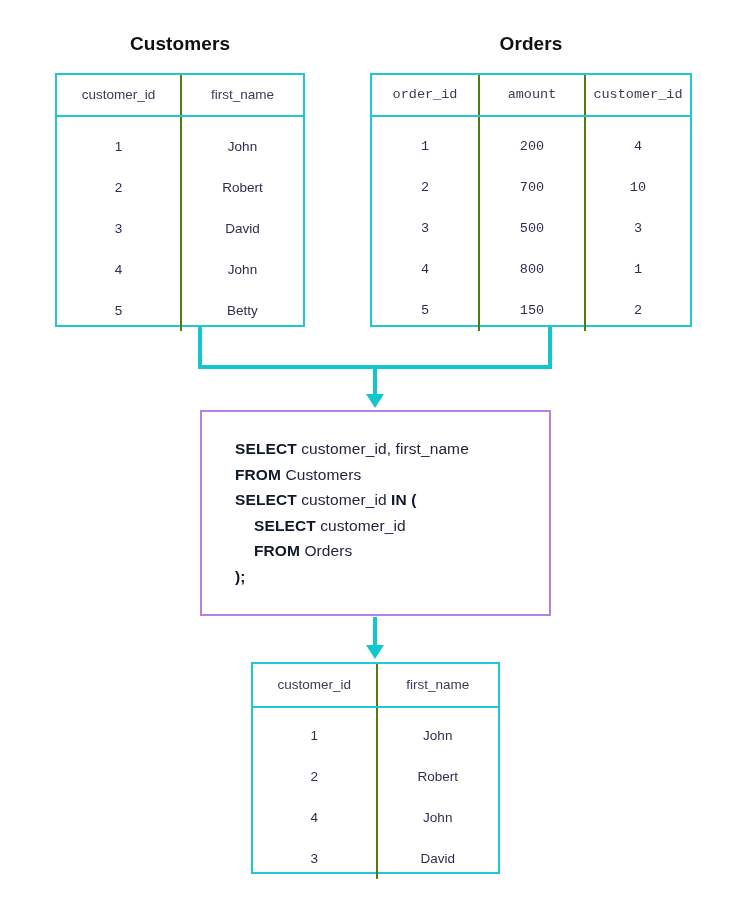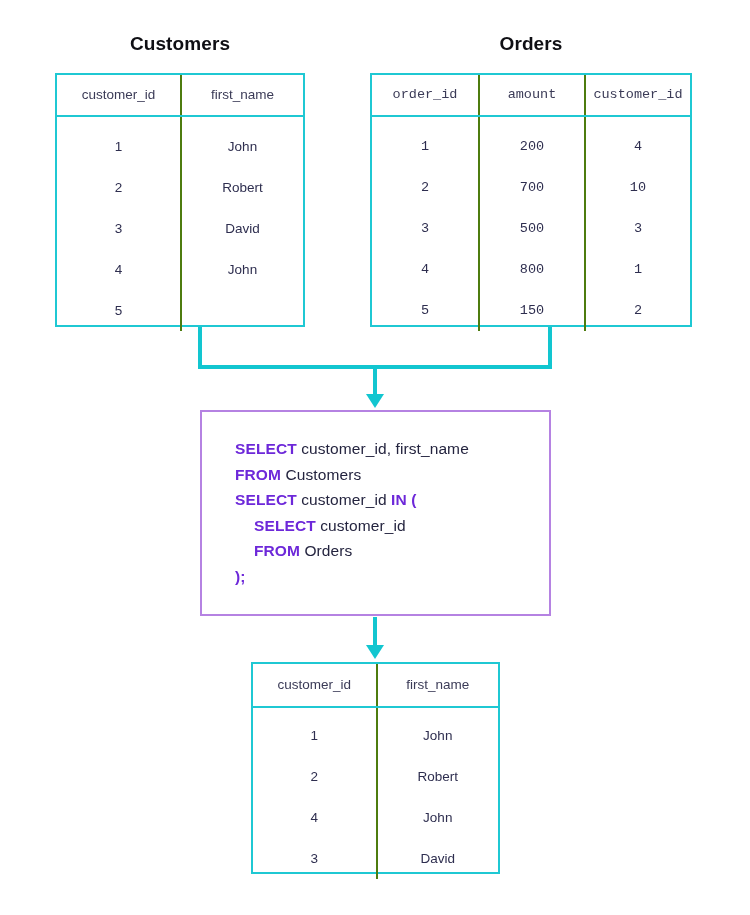--- a/index.html
+++ b/index.html
@@ -133,21 +133,21 @@
     background: #ffffff;
     padding: 24px 0 0 33px;
   }
   .sql-line {
     font-size: 15.5px;
     line-height: 25.5px;
     color: #24243f;
     white-space: pre;
     letter-spacing: 0.1px;
   }
-  .kw { color: #6d28d9; font-weight: bold; }
+  .kw { color: #0f172a; font-weight: bold; }
   .sql-indent { padding-left: 19px; }
 </style>
 </head>
 <body>
 
 <div id="canvas">
 
   <div class="table-title" id="title-customers">Customers</div>
 
   <div class="table-title" id="title-orders">Orders</div>
@@ -167,20 +167,21 @@
           <div class="db-td">2</div>
           <div class="db-td">3</div>
           <div class="db-td">4</div>
           <div class="db-td">5</div>
         </div>
         <div class="db-col">
           <div class="db-td">John</div>
           <div class="db-td">Robert</div>
           <div class="db-td">David</div>
           <div class="db-td">John</div>
+          <div class="db-td">Betty</div>
         </div>
       </div>
     </div>
 
   <div class="db-table" id="table-orders">
       <div class="db-head">
         <div class="db-col">
           <div class="db-th">order_id</div>
         </div>
         <div class="db-col">

